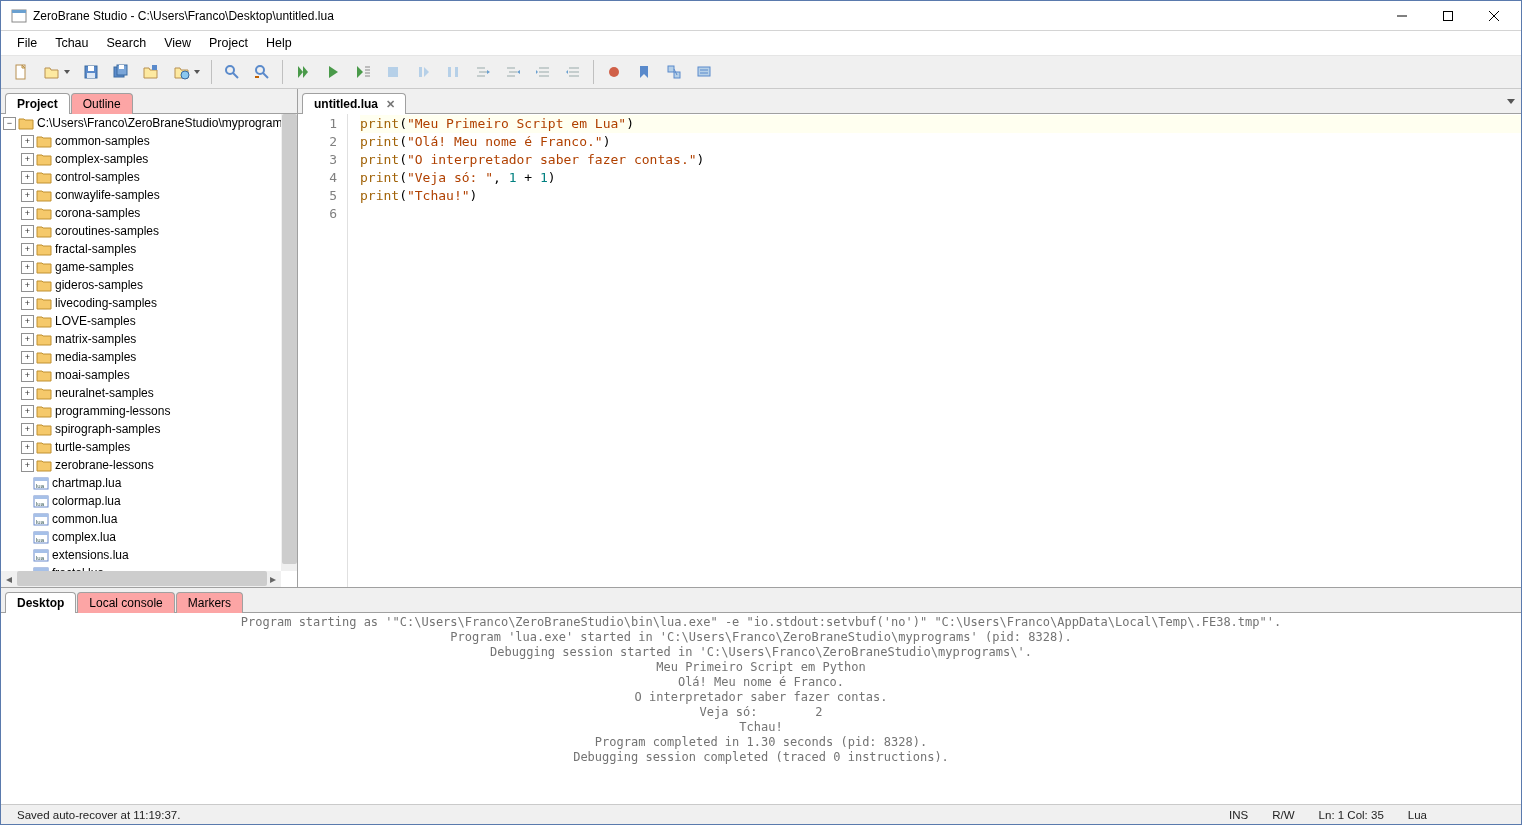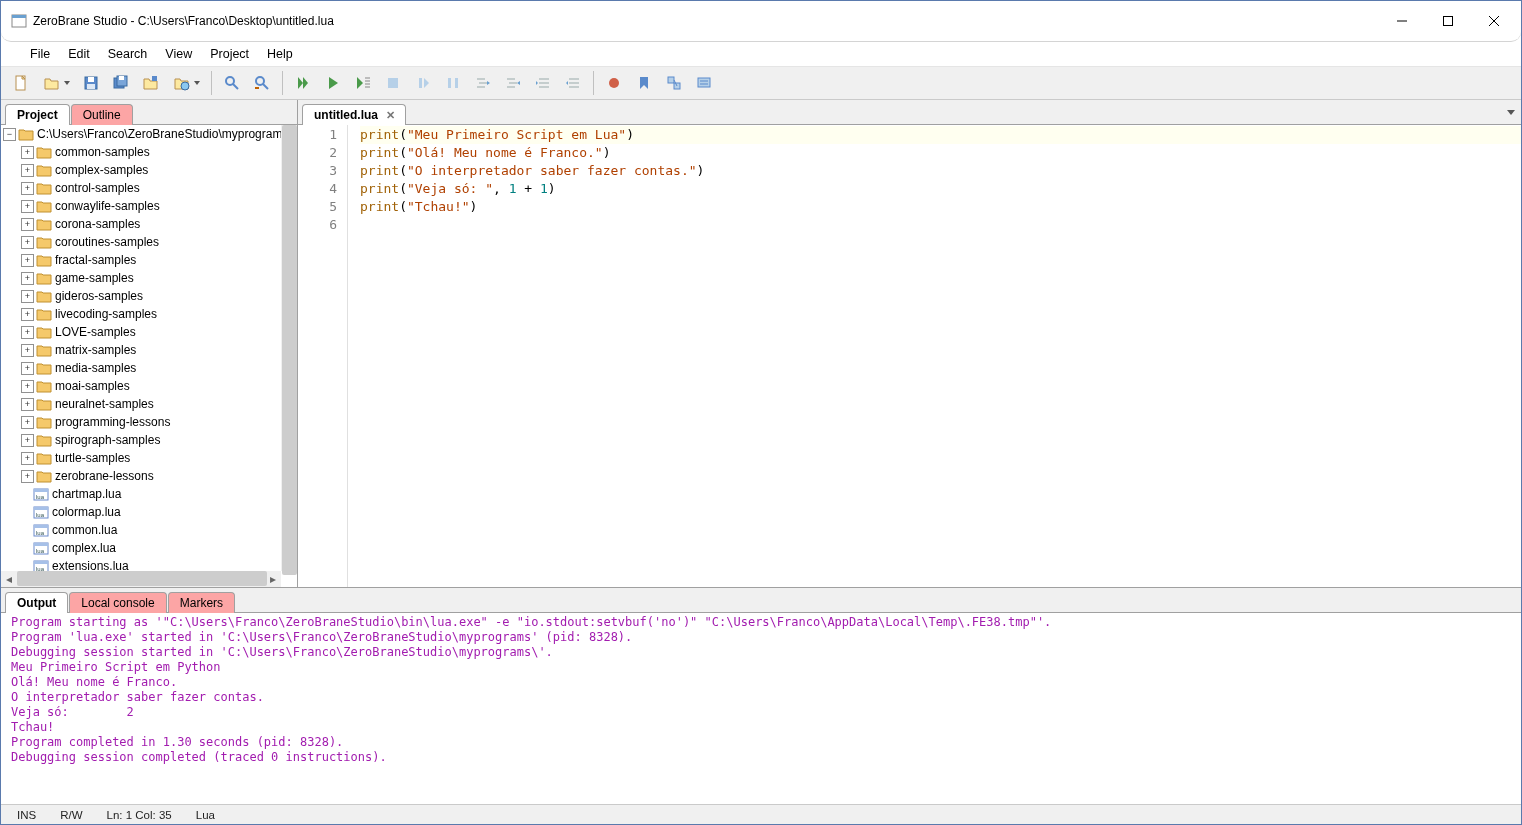--- a/index.html
+++ b/index.html
@@ -1,22 +1,22 @@
 <!DOCTYPE html>
 <html><head>
 <meta charset="utf-8">
 <style>
 * { box-sizing: border-box; margin: 0; padding: 0; }
 body { font-family: "Segoe UI", Tahoma, sans-serif; font-size: 12px; background: #fff; width: 1522px; height: 825px; overflow: hidden; display: flex; flex-direction: column; border: 1px solid #5a7aad; }
-.titlebar { height: 41px; background: #fff; display: flex; align-items: center; padding: 0 4px; border-bottom: 1px solid #d4d4d4; border-radius: 10px; }
+.titlebar { height: 30px; background: #fff; display: flex; align-items: center; padding: 0 4px; border-bottom: 1px solid #d4d4d4; }
 .titlebar .app-icon { width: 16px; height: 16px; margin: 0 6px; }
 .titlebar .title { flex: 1; font-size: 12px; color: #000; }
 .titlebar .winbtn { width: 46px; height: 29px; display: flex; align-items: center; justify-content: center; cursor: pointer; }
 .titlebar .winbtn svg { stroke: #000; }
-.menubar { height: 25px; background: #fff; display: flex; align-items: center; padding: 0 20px; border-bottom: 1px solid #e5e5e5; }
+.menubar { height: 25px; background: #fff; display: flex; align-items: center; padding: 0 7px; border-bottom: 1px solid #e5e5e5; }
 .menubar .menuitem { padding: 4px 9px; cursor: pointer; font-size: 12.5px; }
 .toolbar { height: 33px; background: #f0f0f0; border-bottom: 1px solid #cacaca; display: flex; align-items: center; padding: 0 6px; gap: 2px; }
 .toolbar .tbtn { width: 28px; height: 28px; display: flex; align-items: center; justify-content: center; cursor: pointer; border: 1px solid transparent; border-radius: 2px; }
 .toolbar .tbtn.drop { width: 38px; padding-right:8px; position:relative;}
 .toolbar .tbtn.drop::after { content:""; position:absolute; right:4px; top:11px; width:0;height:0;border-left:3px solid transparent;border-right:3px solid transparent;border-top:4px solid #555;}
 .toolbar .sep { width: 1px; height: 24px; background: #c0c0c0; margin: 0 4px; }
 .workarea { flex: 1; display: flex; overflow: hidden; }
 .left-panel { width: 297px; display: flex; flex-direction: column; border-right: 1px solid #a0a0a0; background: #fff; }
 .tabstrip { height: 25px; background: #f0f0f0; border-bottom: 1px solid #a0a0a0; display: flex; align-items: flex-end; padding: 0 4px; }
 .tabstrip .tab { padding: 3px 11px; border: 1px solid #a0a0a0; border-bottom: none; background: #fca5a5; border-radius: 4px 4px 0 0; margin-right: 1px; position: relative; top: 1px; cursor: pointer; font-size: 12px; }
@@ -45,21 +45,21 @@
 .gutter { width: 50px; background: #fff; text-align: right; color: #808080; padding-top: 1px; border-right: 1px solid #e0e0e0; user-select: none; }
 .gutter .ln { padding-right: 10px; height: 18px; line-height: 18px; }
 .code { flex: 1; padding-top: 1px; padding-left: 12px; }
 .code .line { height: 18px; line-height: 18px; white-space: pre; }
 .code .line.current { background: #fffff0; }
 .tok-fn { color: #a16207; }
 .tok-str { color: #b04000; }
 .tok-num { color: #008080; }
 .tok-punct { color: #000; }
 .bottom-panel { height: 217px; border-top: 1px solid #a0a0a0; display: flex; flex-direction: column; background: #fff; }
-.output { flex: 1; font-family: Consolas, monospace; font-size: 12px; padding: 2px 10px; overflow: auto; white-space: pre; color: #a21caf; line-height: 15px; }
+.output { flex: 1; font-family: Consolas, monospace; font-size: 12px; padding: 2px 10px; overflow: auto; white-space: pre; color: #737373; line-height: 15px; text-align: center; }
 .statusbar { height: 20px; background: #f0f0f0; border-top: 1px solid #cacaca; display: flex; align-items: center; padding: 0 4px; font-size: 11.5px; color: #222; }
 .statusbar .cell { padding: 0 12px; }
 .statusbar .grow { flex: 1; }
 svg { display: block; }
 </style>
 </head>
 <body>
 
 <div class="titlebar">
   <span class="app-icon">
@@ -82,21 +82,21 @@
   <div class="winbtn">
       <svg width="10" height="10">
         <line x1="0" y1="0" x2="10" y2="10" stroke-width="1"></line>
         <line x1="10" y1="0" x2="0" y2="10" stroke-width="1"></line>
       </svg>
     </div>
 </div>
 
 <div class="menubar">
   <div class="menuitem">File</div>
-  <div class="menuitem">Edit</div>
+  <div class="menuitem">Tchau</div>
   <div class="menuitem">Search</div>
   <div class="menuitem">View</div>
   <div class="menuitem">Project</div>
   <div class="menuitem">Help</div>
 </div>
 
 <div class="toolbar">
   <div class="tbtn">
       <svg width="16" height="16">
         <rect x="3" y="1" width="9" height="14" fill="#fff" stroke="#b89050"></rect>
@@ -592,34 +592,35 @@
           <div class="line"><span class="tok-fn">print</span><span class="tok-punct">(</span><span class="tok-str">"Veja só: "</span><span class="tok-punct">, </span><span class="tok-num">1</span><span class="tok-punct"> + </span><span class="tok-num">1</span><span class="tok-punct">)</span></div>
           <div class="line"><span class="tok-fn">print</span><span class="tok-punct">(</span><span class="tok-str">"Tchau!"</span><span class="tok-punct">)</span></div>
           <div class="line"></div>
         </div>
     </div>
   </div>
 </div>
 
 <div class="bottom-panel">
   <div class="tabstrip">
-    <div class="tab active">Output</div>
+    <div class="tab active">Desktop</div>
     <div class="tab">Local console</div>
     <div class="tab">Markers</div>
   </div>
   <div class="output" id="output-body">Program starting as '"C:\Users\Franco\ZeroBraneStudio\bin\lua.exe" -e "io.stdout:setvbuf('no')" "C:\Users\Franco\AppData\Local\Temp\.FE38.tmp"'.
 Program 'lua.exe' started in 'C:\Users\Franco\ZeroBraneStudio\myprograms' (pid: 8328).
 Debugging session started in 'C:\Users\Franco\ZeroBraneStudio\myprograms\'.
 Meu Primeiro Script em Python
 Olá! Meu nome é Franco.
 O interpretador saber fazer contas.
 Veja só:        2
 Tchau!
 Program completed in 1.30 seconds (pid: 8328).
 Debugging session completed (traced 0 instructions).</div>
 </div>
 
 <div class="statusbar">
+  <div class="cell grow">Saved auto-recover at 11:19:37.</div>
   <div class="cell">INS</div>
   <div class="cell">R/W</div>
   <div class="cell">Ln: 1 Col: 35</div>
   <div class="cell" style="padding-right:90px">Lua</div>
 </div>
 
 </body></html>

